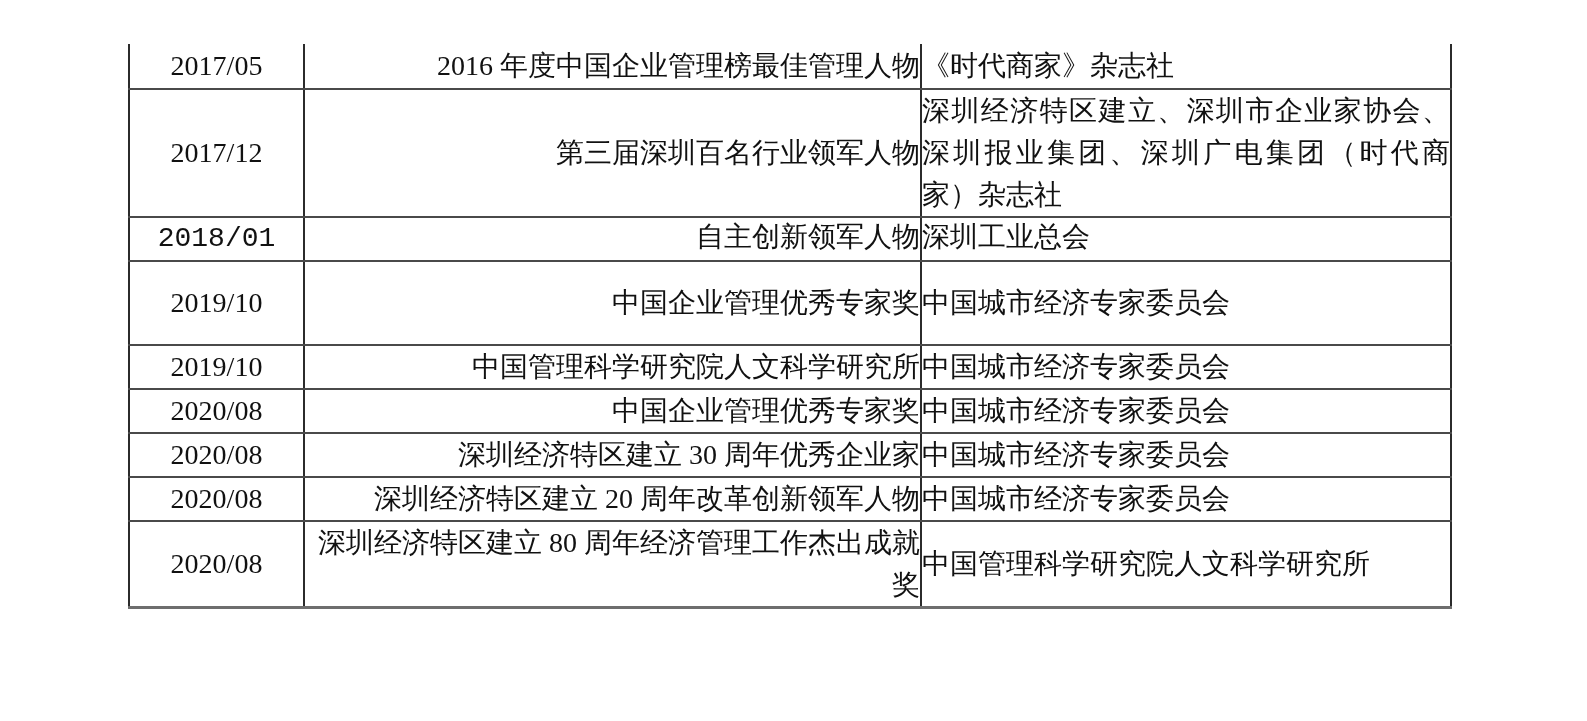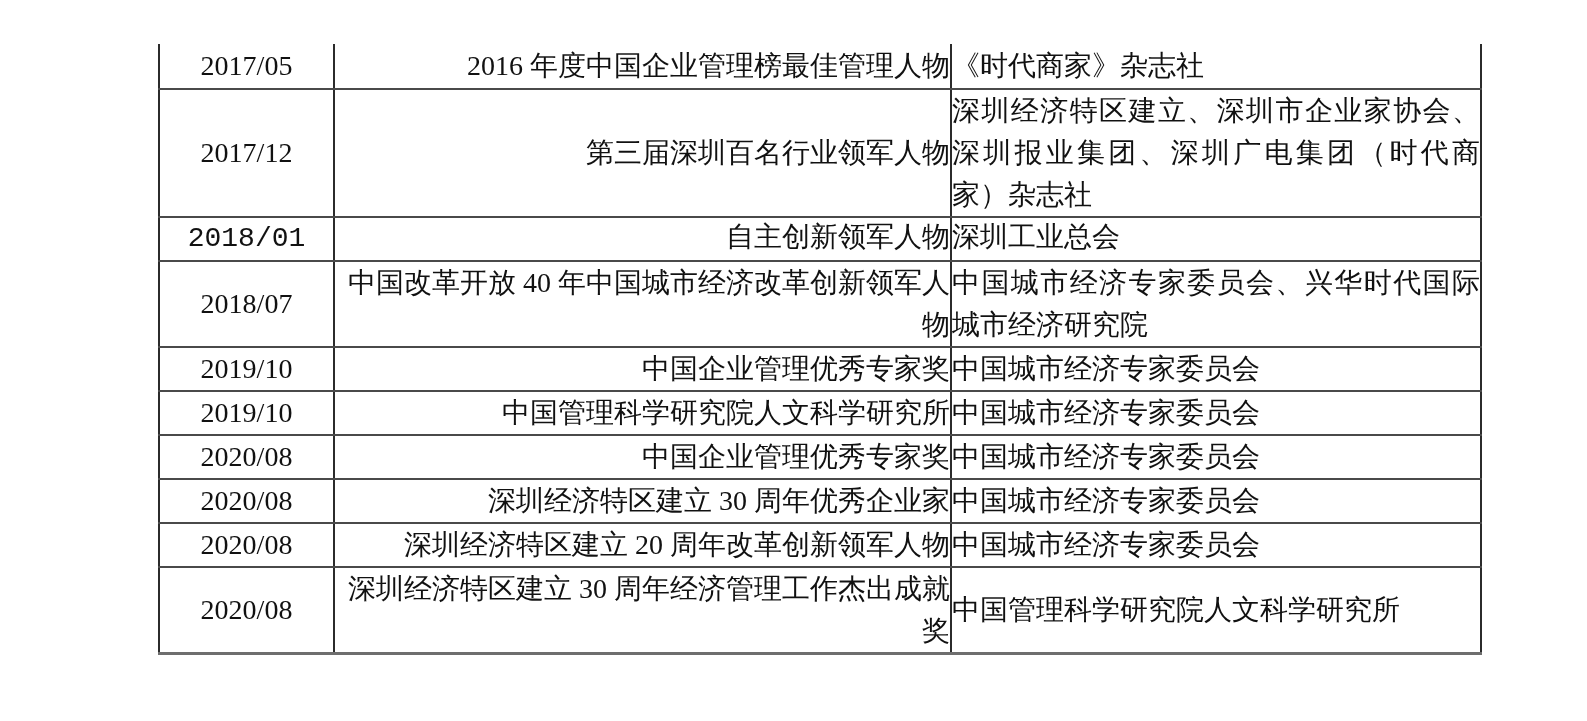--- a/index.html
+++ b/index.html
@@ -14,21 +14,21 @@
     width:1587px;height:721px;
     background:var(--bg);
     font-family:"Liberation Serif","DejaVu Serif",serif;
     color:var(--text);
     overflow:hidden;
     position:relative;
   }
   .page{position:absolute;inset:0;}
   .awards-table-wrap{
     position:absolute;
-    left:128px;top:44px;width:1208px;margin-left:30px;
+    left:128px;top:44px;width:1208px;
   }
   table.awards{
     border-collapse:collapse;
     table-layout:fixed;
     width:1322px;
     font-size:28px;
     line-height:42px;
   }
   table.awards td{
     vertical-align:middle;
@@ -77,25 +77,20 @@
     <td class="cell-date">2017/12</td>
     <td class="cell-award">第三届深圳百名行业领军人物</td>
     <td class="cell-org">深圳经济特区建立、深圳市企业家协会、深圳报业集团、深圳广电集团（时代商家）杂志社</td>
   </tr>
           <tr>
     <td class="cell-date">2018/01</td>
     <td class="cell-award">自主创新领军人物</td>
     <td class="cell-org">深圳工业总会</td>
   </tr>
           <tr>
-    <td class="cell-date">2018/07</td>
-    <td class="cell-award">中国改革开放 40 年中国城市经济改革创新领军人物</td>
-    <td class="cell-org">中国城市经济专家委员会、兴华时代国际城市经济研究院</td>
-  </tr>
-          <tr>
     <td class="cell-date">2019/10</td>
     <td class="cell-award">中国企业管理优秀专家奖</td>
     <td class="cell-org">中国城市经济专家委员会</td>
   </tr>
           <tr>
     <td class="cell-date">2019/10</td>
     <td class="cell-award">中国管理科学研究院人文科学研究所</td>
     <td class="cell-org">中国城市经济专家委员会</td>
   </tr>
           <tr>
@@ -108,19 +103,19 @@
     <td class="cell-award">深圳经济特区建立 30 周年优秀企业家</td>
     <td class="cell-org">中国城市经济专家委员会</td>
   </tr>
           <tr>
     <td class="cell-date">2020/08</td>
     <td class="cell-award">深圳经济特区建立 20 周年改革创新领军人物</td>
     <td class="cell-org">中国城市经济专家委员会</td>
   </tr>
           <tr>
     <td class="cell-date">2020/08</td>
-    <td class="cell-award">深圳经济特区建立 30 周年经济管理工作杰出成就奖</td>
+    <td class="cell-award">深圳经济特区建立 80 周年经济管理工作杰出成就奖</td>
     <td class="cell-org">中国管理科学研究院人文科学研究所</td>
   </tr>
         </tbody>
     </table>
   </div>
 </div>
 
 </body></html>

